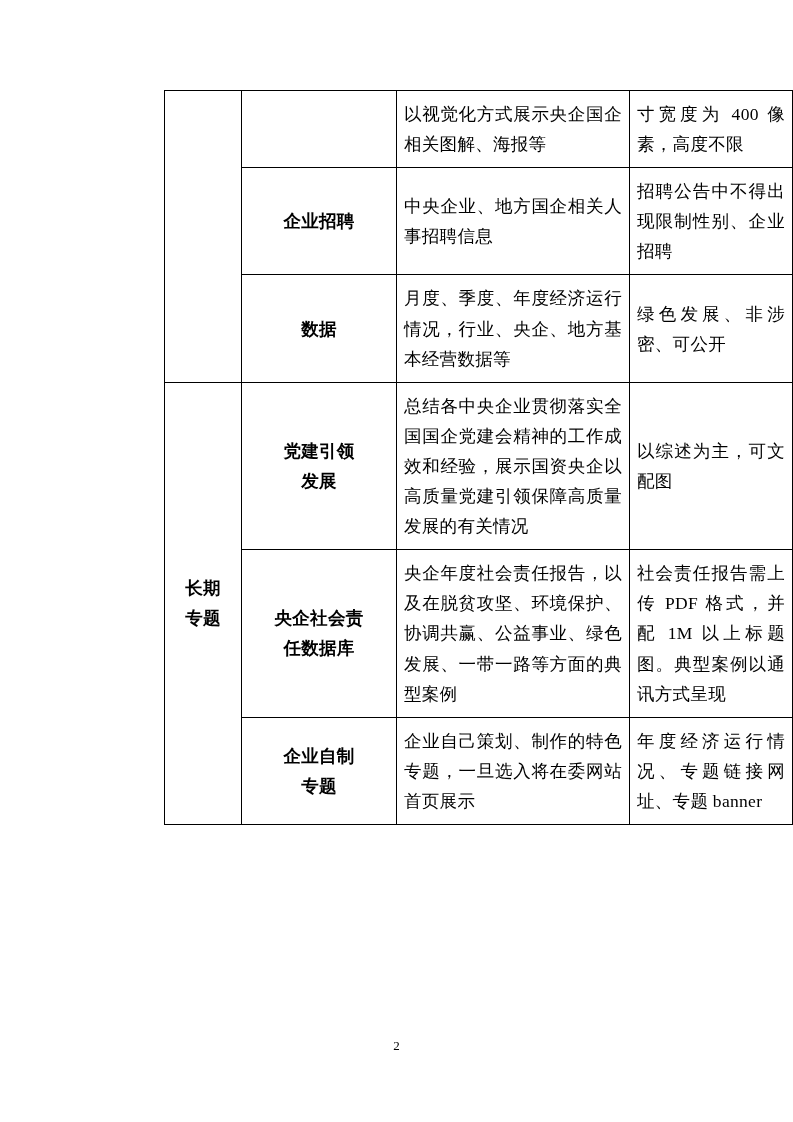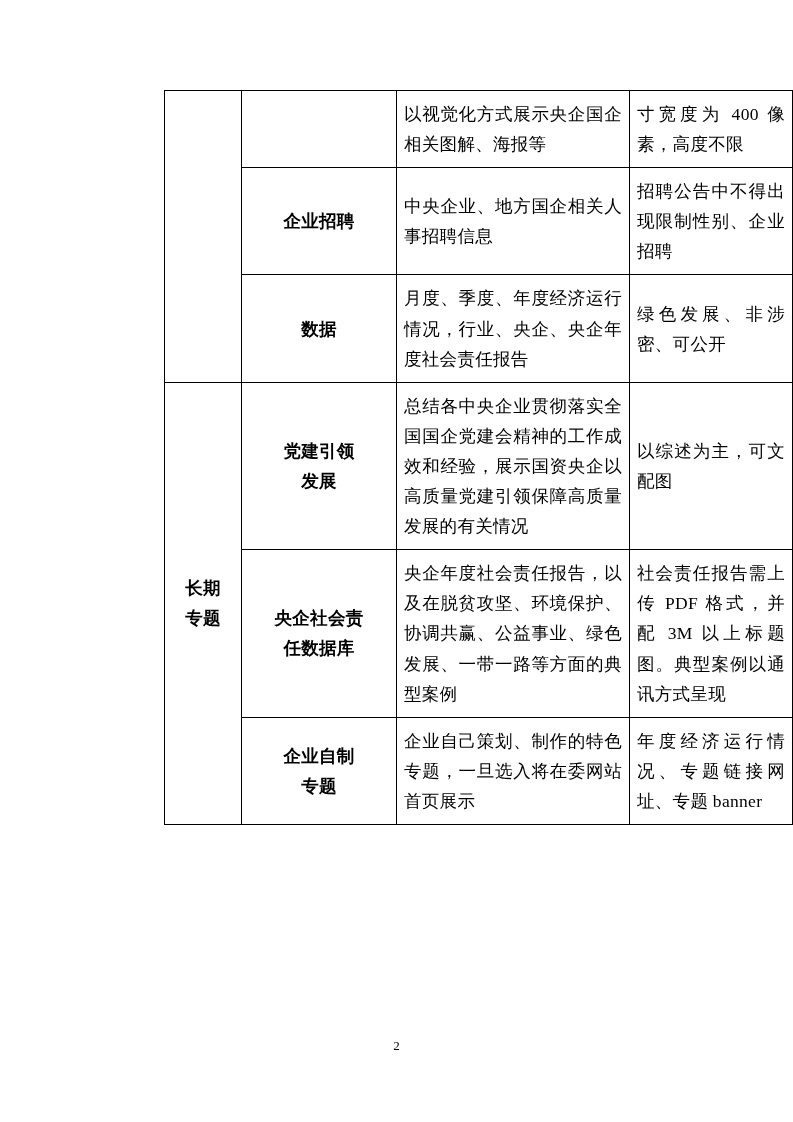--- a/index.html
+++ b/index.html
@@ -88,35 +88,35 @@
         </tr>
 
         <tr>
           <td class="col-sub">企业招聘</td>
           <td class="col-desc">中央企业、地方国企相关人事招聘信息</td>
           <td class="col-req">招聘公告中不得出现限制性别、企业招聘</td>
         </tr>
 
         <tr>
           <td class="col-sub">数据</td>
-          <td class="col-desc">月度、季度、年度经济运行情况，行业、央企、央企年度社会责任报告</td>
+          <td class="col-desc">月度、季度、年度经济运行情况，行业、央企、地方基本经营数据等</td>
           <td class="col-req">绿色发展、非涉密、可公开</td>
         </tr>
 
         <tr>
           <td class="col-cat" rowspan="3">长期<br>专题</td>
           <td class="col-sub">党建引领<br>发展</td>
           <td class="col-desc">总结各中央企业贯彻落实全国国企党建会精神的工作成效和经验，展示国资央企以高质量党建引领保障高质量发展的有关情况</td>
           <td class="col-req">以综述为主，可文配图</td>
         </tr>
 
         <tr>
           <td class="col-sub">央企社会责<br>任数据库</td>
           <td class="col-desc">央企年度社会责任报告，以及在脱贫攻坚、环境保护、协调共赢、公益事业、绿色发展、一带一路等方面的典型案例</td>
-          <td class="col-req">社会责任报告需上传 PDF 格式，并配 3M 以上标题图。典型案例以通讯方式呈现</td>
+          <td class="col-req">社会责任报告需上传 PDF 格式，并配 1M 以上标题图。典型案例以通讯方式呈现</td>
         </tr>
 
         <tr>
           <td class="col-sub">企业自制<br>专题</td>
           <td class="col-desc">企业自己策划、制作的特色专题，一旦选入将在委网站首页展示</td>
           <td class="col-req">年度经济运行情况、专题链接网址、专题 banner</td>
         </tr>
 
       </tbody>
     </table>

